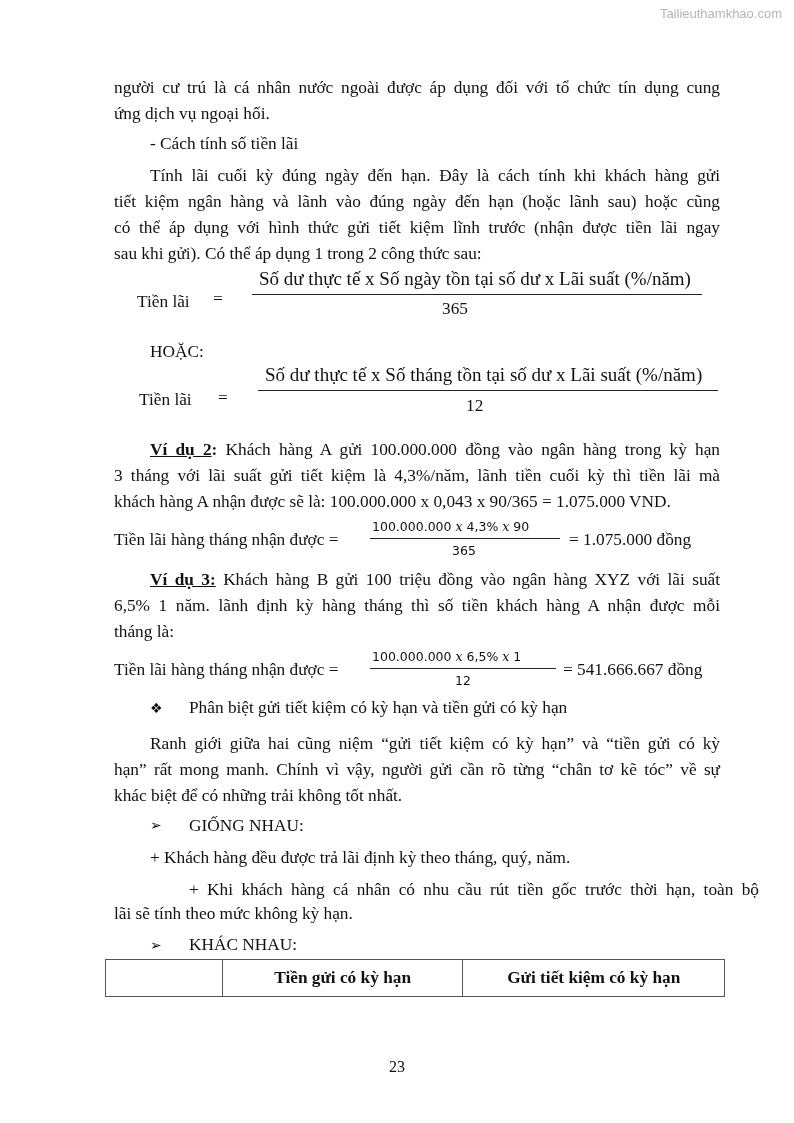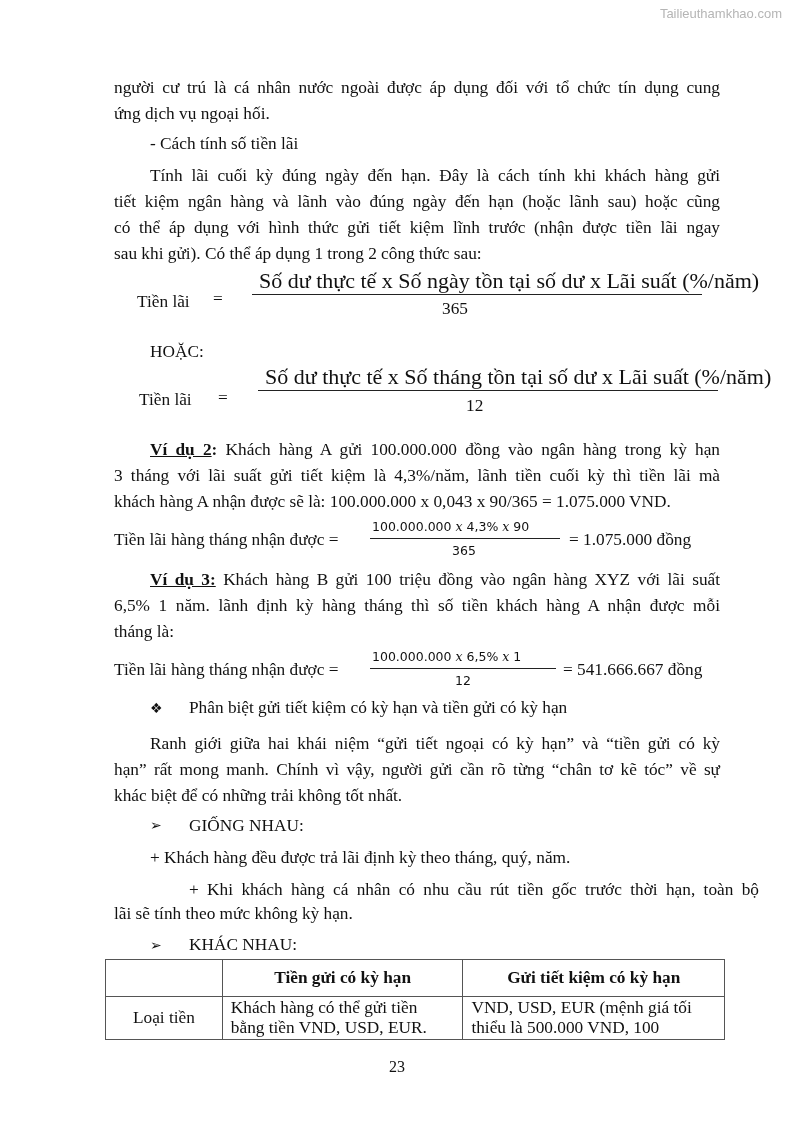--- a/index.html
+++ b/index.html
@@ -3,28 +3,28 @@
 <meta charset="utf-8">
 <style>
   html, body { margin:0; padding:0; background:#ffffff; }
   body { width:794px; height:1123px; position:relative; overflow:hidden;
          font-family:"Liberation Serif", "DejaVu Serif", serif; color:#111; }
   .watermark { position:absolute; top:6px; right:12px; font-family:"Liberation Sans", sans-serif;
                font-size:13px; color:#b5b5b5; }
   .line { position:absolute; left:114px; font-size:17.3px; white-space:nowrap; line-height:20px; }
   .just { width:606px; text-align:justify; text-align-last:justify; white-space:normal; }
   .bold-u { font-weight:bold; text-decoration:underline; }
-  .frac-num { position:absolute; font-size:22px; white-space:nowrap; }
+  .frac-num { position:absolute; font-size:19px; white-space:nowrap; }
   .frac-bar { position:absolute; height:1px; background:#222; }
   .frac-den { position:absolute; font-size:17.3px; white-space:nowrap; }
   .math { font-family:"DejaVu Sans", sans-serif; font-size:12.5px; }
   .math i { font-family:"DejaVu Serif", serif; font-style:italic; }
   table.cmp { position:absolute; left:105px; top:959px; width:620px; border-collapse:collapse;
               font-size:17.3px; }
-  table.cmp td, table.cmp th { border:1px solid #555; padding:0 8px; line-height:20px; vertical-align:middle; }
+  table.cmp td, table.cmp th { border:1px solid #555; padding:0 18px; line-height:20px; vertical-align:middle; }
   table.cmp th { font-weight:bold; height:36px; text-align:center; }
   table.cmp td { height:42px; text-align:left; }
   table.cmp td.rowhead { text-align:center; }
   .pagenum { position:absolute; top:1058px; left:0; width:794px; text-align:center; font-size:16px; }
 </style>
 </head>
 <body>
 
 <div class="watermark">Tailieuthamkhao.com</div>
 
@@ -76,21 +76,21 @@
   <div class="line" style="top:660px;">Tiền lãi hàng tháng nhận được  =</div>
   <div class="frac-num math" style="top:649px; left:372px;"><span>100.000.000 </span><i>x</i><span> 6,5% </span><i>x</i><span> 1</span></div>
   <div class="frac-bar" style="top:668px; left:370px; width:186px;"></div>
   <div class="frac-den math" style="top:673px; left:455px;">12</div>
   <div class="line" style="top:660px; left:563px;">= 541.666.667 đồng</div>
 </div>
 
 <div class="line" style="top:699px; left:150px; font-size:14px;">❖</div>
 <div class="line" style="top:698px; left:189px;">Phân biệt gửi tiết kiệm có kỳ hạn và tiền gửi có kỳ hạn</div>
 
-<div class="line just" style="top:734px; left:150px; width:570px;">Ranh giới giữa hai khái niệm “gửi tiết ngoại có kỳ hạn” và “tiền gửi có kỳ</div>
+<div class="line just" style="top:734px; left:150px; width:570px;">Ranh giới giữa hai cũng niệm “gửi tiết kiệm có kỳ hạn” và “tiền gửi có kỳ</div>
 <div class="line just" style="top:760px;">hạn” rất mong manh. Chính vì vậy, người gửi cần rõ từng “chân tơ kẽ tóc” về sự</div>
 <div class="line" style="top:786px;">khác biệt để có những trải không tốt nhất.</div>
 
 <div class="line" style="top:816px; left:150px; font-size:14px;">➢</div>
 <div class="line" style="top:816px; left:189px;">GIỐNG NHAU:</div>
 
 <div class="line" style="top:848px; left:150px;">+  Khách hàng đều được trả lãi định kỳ theo tháng, quý, năm.</div>
 <div class="line just" style="top:880px; left:150px; width:570px;margin-left:39px;">+  Khi khách hàng cá nhân có nhu cầu rút tiền gốc trước thời hạn, toàn bộ</div>
 <div class="line" style="top:904px;">lãi sẽ tính theo mức không kỳ hạn.</div>
 
@@ -102,27 +102,16 @@
     <col style="width:117px;">
     <col style="width:241px;">
     <col style="width:262px;">
   </colgroup>
   <tbody>
       <tr>
     <th></th>
     <th>Tiền gửi có kỳ hạn</th>
     <th>Gửi tiết kiệm có kỳ hạn</th>
   </tr>
-  <tr>
-    <td class="rowhead">Loại tiền</td>
-    <td>
-          <div>Khách hàng có thể gửi tiền</div>
-          <div>bằng tiền VND, USD, EUR.</div>
-        </td>
-    <td>
-          <div>VND, USD, EUR (mệnh giá tối</div>
-          <div>thiểu là 500.000 VND, 100</div>
-        </td>
-  </tr>
 </tbody>
   </table>
 
 <div class="pagenum">23</div>
 
 </body></html>

